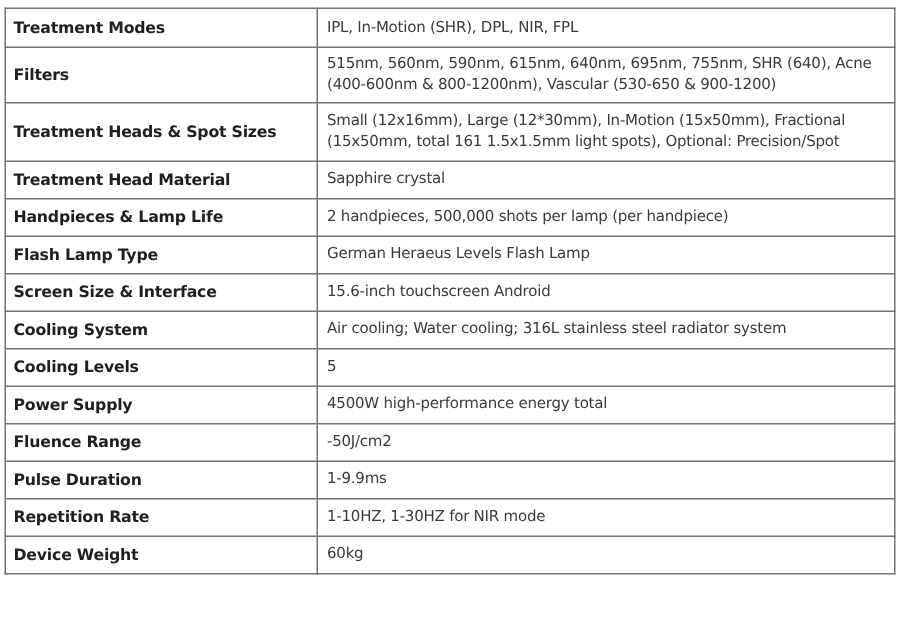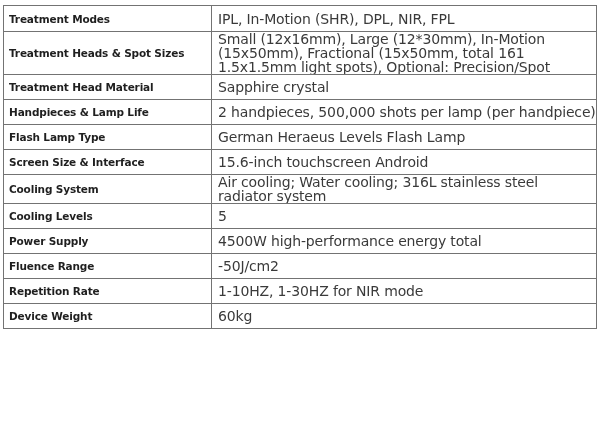--- a/index.html
+++ b/index.html
@@ -33,36 +33,40 @@
     }
     .spec-table td.label {
       width: 202px;
       font-weight: bold;
       color: #1f1f1f;
       font-size: 10.5px;
     }
     .spec-table td.value {
       color: #3a3a3a;
       font-weight: normal;
-      font-size: 14px;
+      font-size: 10px;
       padding-left: 6px;
     }
     .spec-table tr { height: 25px; }
     .spec-table tr.row-0 { height: 26px; }
     .spec-table tr.row-1 { height: 37px; }
     .spec-table tr.row-2 { height: 39px; }
   </style>
 </head>
 <body>
 
 <table class="spec-table">
   <tbody>
     <tr class="row-0">
       <td class="label">Treatment Modes</td>
       <td class="value">IPL, In-Motion (SHR), DPL, NIR, FPL</td>
+    </tr>
+    <tr class="row-1">
+      <td class="label">Filters</td>
+      <td class="value">515nm, 560nm, 590nm, 615nm, 640nm, 695nm, 755nm, SHR (640), Acne (400-600nm &amp; 800-1200nm), Vascular (530-650 &amp; 900-1200)</td>
     </tr>
     <tr class="row-2">
       <td class="label">Treatment Heads &amp; Spot Sizes</td>
       <td class="value">Small (12x16mm), Large (12*30mm), In-Motion (15x50mm), Fractional (15x50mm, total 161 1.5x1.5mm light spots), Optional: Precision/Spot</td>
     </tr>
     <tr>
       <td class="label">Treatment Head Material</td>
       <td class="value">Sapphire crystal</td>
     </tr>
     <tr>
@@ -87,20 +91,24 @@
     </tr>
     <tr>
       <td class="label">Power Supply</td>
       <td class="value">4500W high-performance energy total</td>
     </tr>
     <tr>
       <td class="label">Fluence Range</td>
       <td class="value">-50J/cm2</td>
     </tr>
     <tr>
+      <td class="label">Pulse Duration</td>
+      <td class="value">1-9.9ms</td>
+    </tr>
+    <tr>
       <td class="label">Repetition Rate</td>
       <td class="value">1-10HZ, 1-30HZ for NIR mode</td>
     </tr>
     <tr>
       <td class="label">Device Weight</td>
       <td class="value">60kg</td>
     </tr>
   </tbody>
 </table>
 

